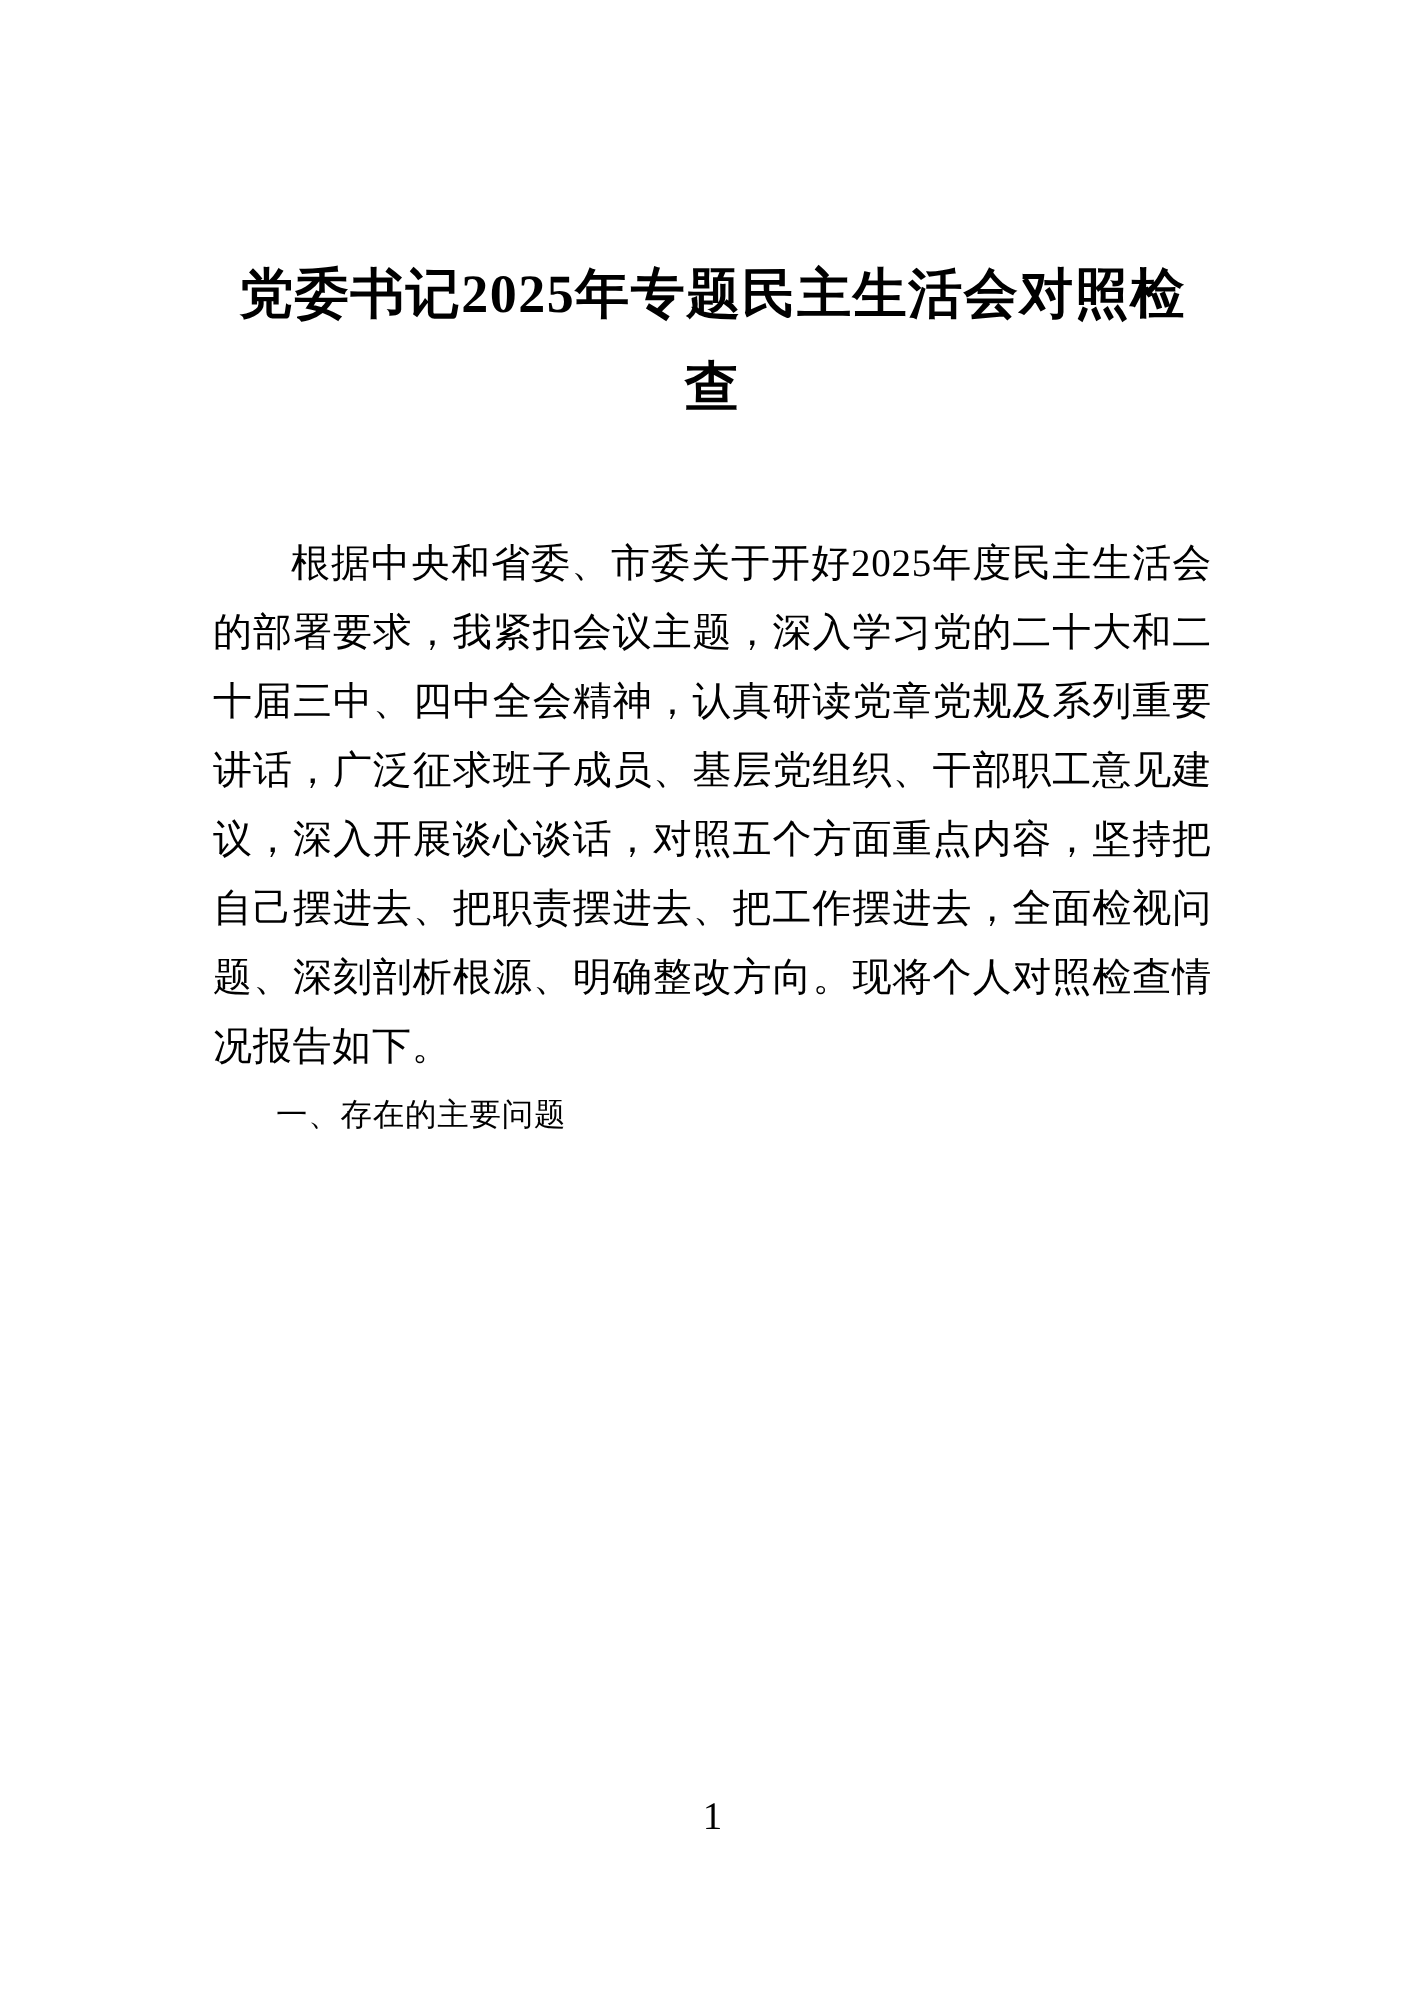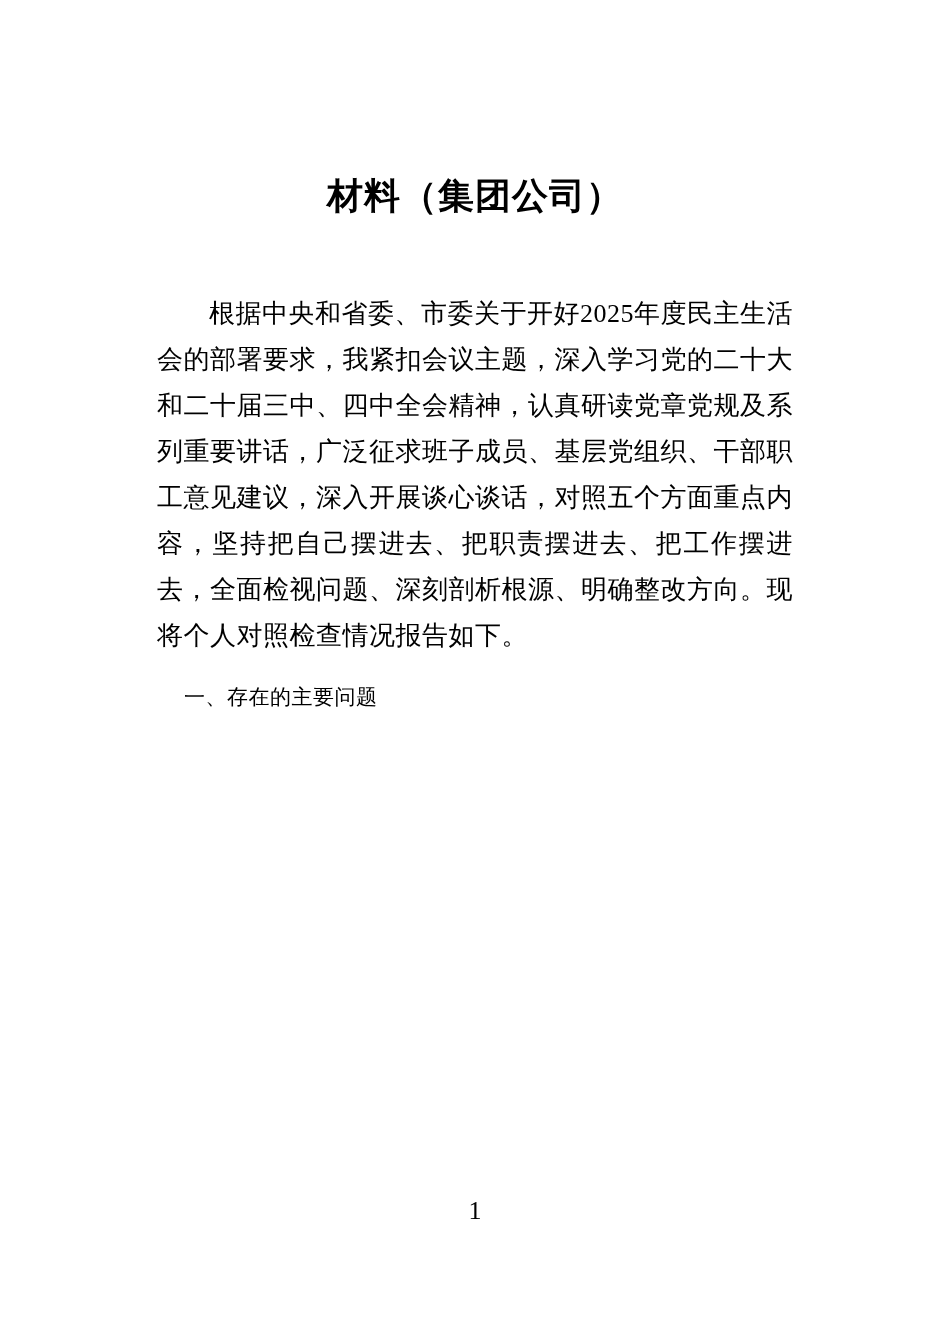--- a/index.html
+++ b/index.html
@@ -24,21 +24,21 @@
     font-family: "Liberation Serif", "DejaVu Serif", serif;
     font-weight: bold;
     font-size: 36px;
     line-height: 62px;
     letter-spacing: 1px;
   }
   .doc-title .title-line {
     display: block;
   }
   .body-para {
-    margin: 15px;
+    margin: 0;
     font-family: "Liberation Serif", "DejaVu Serif", serif;
     font-size: 26px;
     line-height: 46px;
     letter-spacing: 0.5px;
     text-align: justify;
     text-justify: inter-character;
     text-indent: 2em;
     word-break: break-all;
   }
   .section-heading {
@@ -60,21 +60,21 @@
     font-size: 26px;
     line-height: 30px;
   }
 </style>
 </head>
 <body>
 
 <div class="page">
 
   <h1 class="doc-title">
-    <span class="title-line">材料（集团公司）</span>
+    <span class="title-line">党委书记2025年专题民主生活会对照检查</span>
   </h1>
 
   <p class="body-para">根据中央和省委、市委关于开好2025年度民主生活会的部署要求，我紧扣会议主题，深入学习党的二十大和二十届三中、四中全会精神，认真研读党章党规及系列重要讲话，广泛征求班子成员、基层党组织、干部职工意见建议，深入开展谈心谈话，对照五个方面重点内容，坚持把自己摆进去、把职责摆进去、把工作摆进去，全面检视问题、深刻剖析根源、明确整改方向。现将个人对照检查情况报告如下。</p>
 
   <h2 class="section-heading">一、存在的主要问题</h2>
 
 
   <div class="page-number">1</div>
 
 </div>

